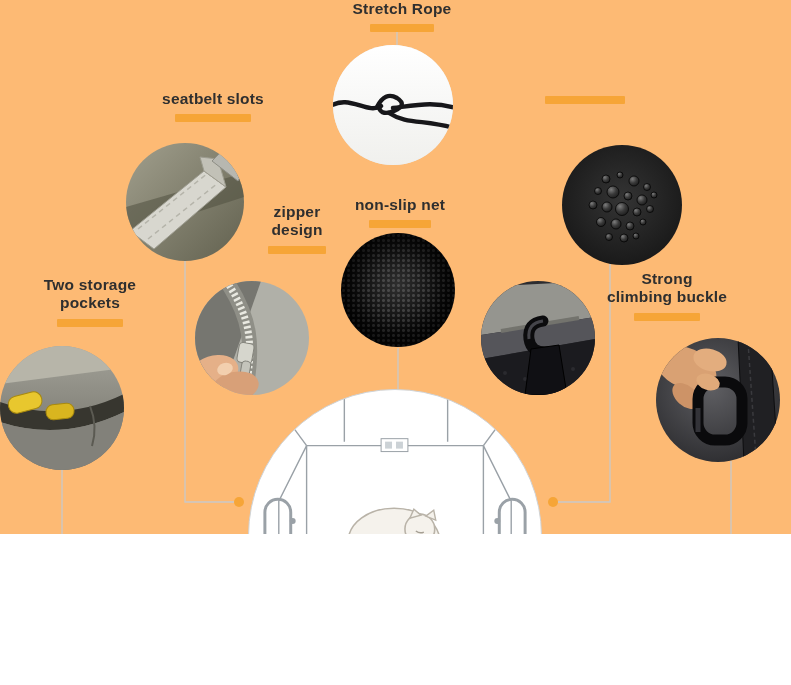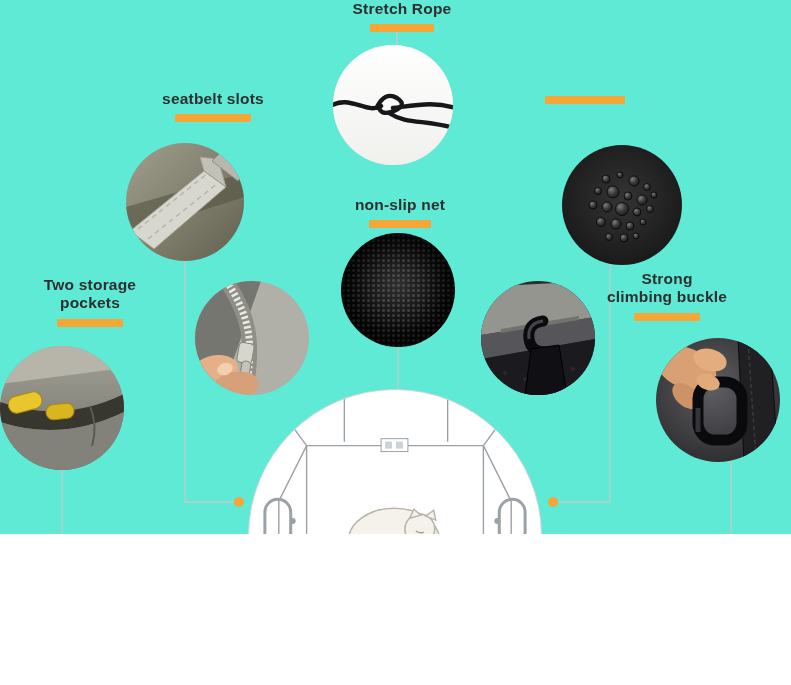--- a/index.html
+++ b/index.html
@@ -1,17 +1,17 @@
 <!DOCTYPE html>
 <html><head>
 <meta charset="utf-8">
 <style>
   html,body{margin:0;padding:0;background:#fff;}
   .canvas{
-    position:relative;width:791px;height:534px;background:#5eead4;overflow:hidden;
+    position:relative;width:791px;height:534px;background:#fdba74;overflow:hidden;
     font-family:"Liberation Sans", sans-serif;
   }
   .connectors{position:absolute;left:0;top:0;pointer-events:none;}
   .feature{position:absolute;display:flex;flex-direction:column;align-items:center;}
   .feature .label{
     font-size:15.5px;font-weight:600;color:#2f2f2f;text-align:center;
     white-space:pre-line;line-height:1.18;letter-spacing:.2px;
   }
   .feature .bar{height:8px;margin-top:6px;background:#f6a537;border-radius:1px;}
   .f-stretch{left:317px;top:0;width:170px}   .f-stretch .bar{width:64px}
@@ -70,20 +70,25 @@
 
   <div class="feature f-stretch">
     <div class="label">Stretch Rope</div>
     <div class="bar"></div>
   </div>
   <div class="feature f-seatbelt">
     <div class="label">seatbelt slots</div>
     <div class="bar"></div>
   </div>
   <div class="feature f-water">
+    <div class="bar"></div>
+  </div>
+  <div class="feature f-zipper">
+    <div class="label">zipper
+design</div>
     <div class="bar"></div>
   </div>
   <div class="feature f-nonslip">
     <div class="label">non-slip net</div>
     <div class="bar"></div>
   </div>
   <div class="feature f-storage">
     <div class="label">Two storage
 pockets</div>
     <div class="bar"></div>

